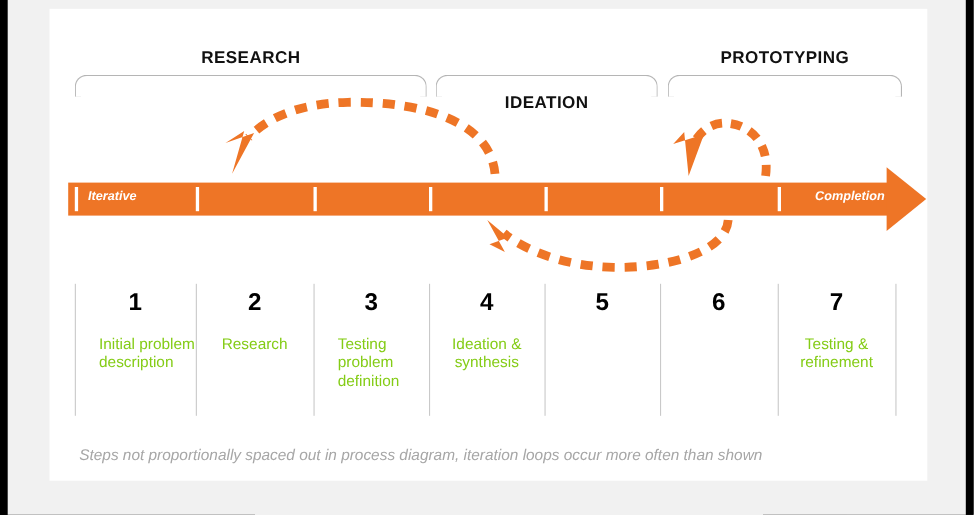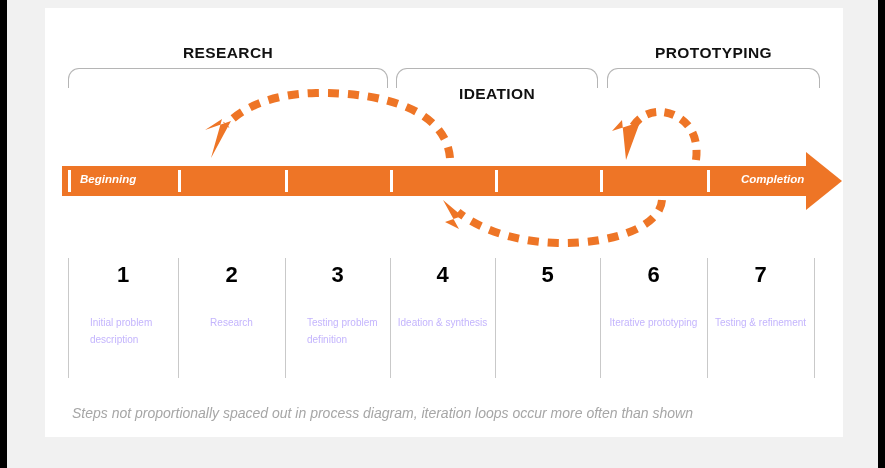--- a/index.html
+++ b/index.html
@@ -128,24 +128,24 @@
   }
   .step-num {
     font-size: 22px;
     font-weight: bold;
     color: #000000;
     text-align: center;
     line-height: 26px;
     margin-top: 4px;
   }
   .step-text {
-    font-size: 10px;
-    color: #c4b5fd;
+    font-size: 14px;
+    color: #84cc16;
     line-height: 17px;
-    margin-top: 26px;
+    margin-top: 16px;
   }
   .align-left   { text-align: left; padding-left: 22px; }
   .align-center { text-align: center; }
 
   
   #footnote {
     position: absolute;
     left: 72px;
     top: 405px;
     font-size: 14px;
@@ -207,21 +207,21 @@
     <div id="bar-head"></div>
 
     <div class="bar-tick" style="left:68px;"></div>
     <div class="bar-tick" style="left:178px;"></div>
     <div class="bar-tick" style="left:285px;"></div>
     <div class="bar-tick" style="left:390px;"></div>
     <div class="bar-tick" style="left:495px;"></div>
     <div class="bar-tick" style="left:600px;"></div>
     <div class="bar-tick" style="left:707px;"></div>
 
-    <div class="bar-end-label" id="label-beginning">Beginning</div>
+    <div class="bar-end-label" id="label-beginning">Iterative</div>
     <div class="bar-end-label" id="label-completion">Completion</div>
   </div>
 
   <div id="steps">
     <div class="step-divider" style="left:68px;"></div>
     <div class="step-divider" style="left:178px;"></div>
     <div class="step-divider" style="left:285px;"></div>
     <div class="step-divider" style="left:390px;"></div>
     <div class="step-divider" style="left:495px;"></div>
     <div class="step-divider" style="left:600px;"></div>
@@ -247,21 +247,20 @@
       <div class="step-num">4</div>
       <div class="step-text align-center">Ideation &amp; synthesis</div>
     </div>
 
     <div class="step-col" style="left:495px; width:105px;">
       <div class="step-num">5</div>
     </div>
 
     <div class="step-col" style="left:600px; width:107px;">
       <div class="step-num">6</div>
-      <div class="step-text align-center">Iterative prototyping</div>
     </div>
 
     <div class="step-col" style="left:707px; width:107px;">
       <div class="step-num">7</div>
       <div class="step-text align-center">Testing &amp; refinement</div>
     </div>
   </div>
 
   <div id="footnote">Steps not proportionally spaced out in process diagram, iteration loops occur more often than shown</div>
 

